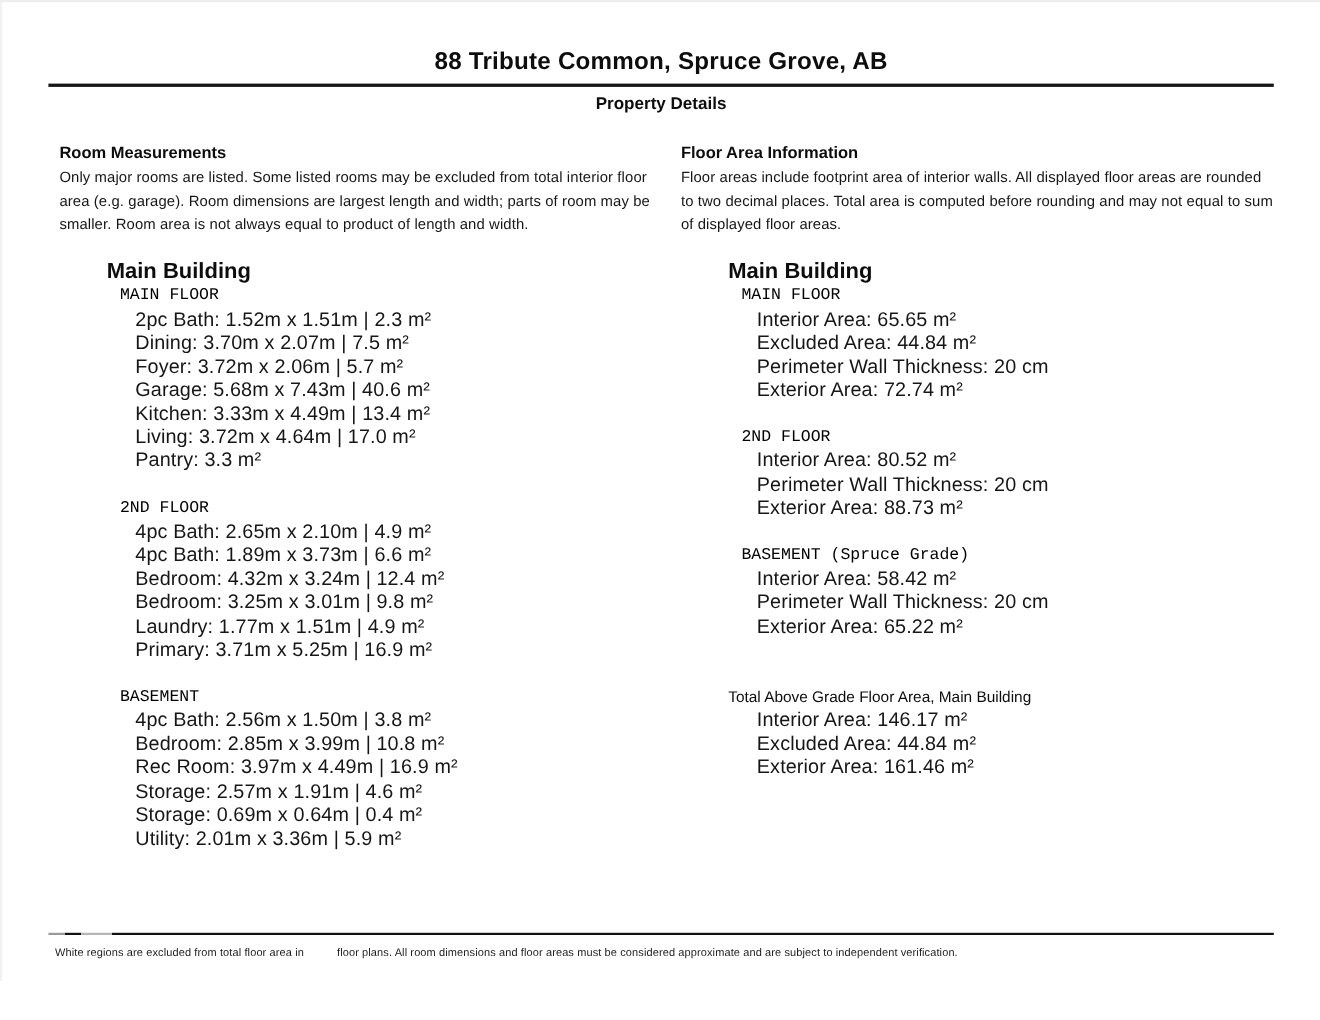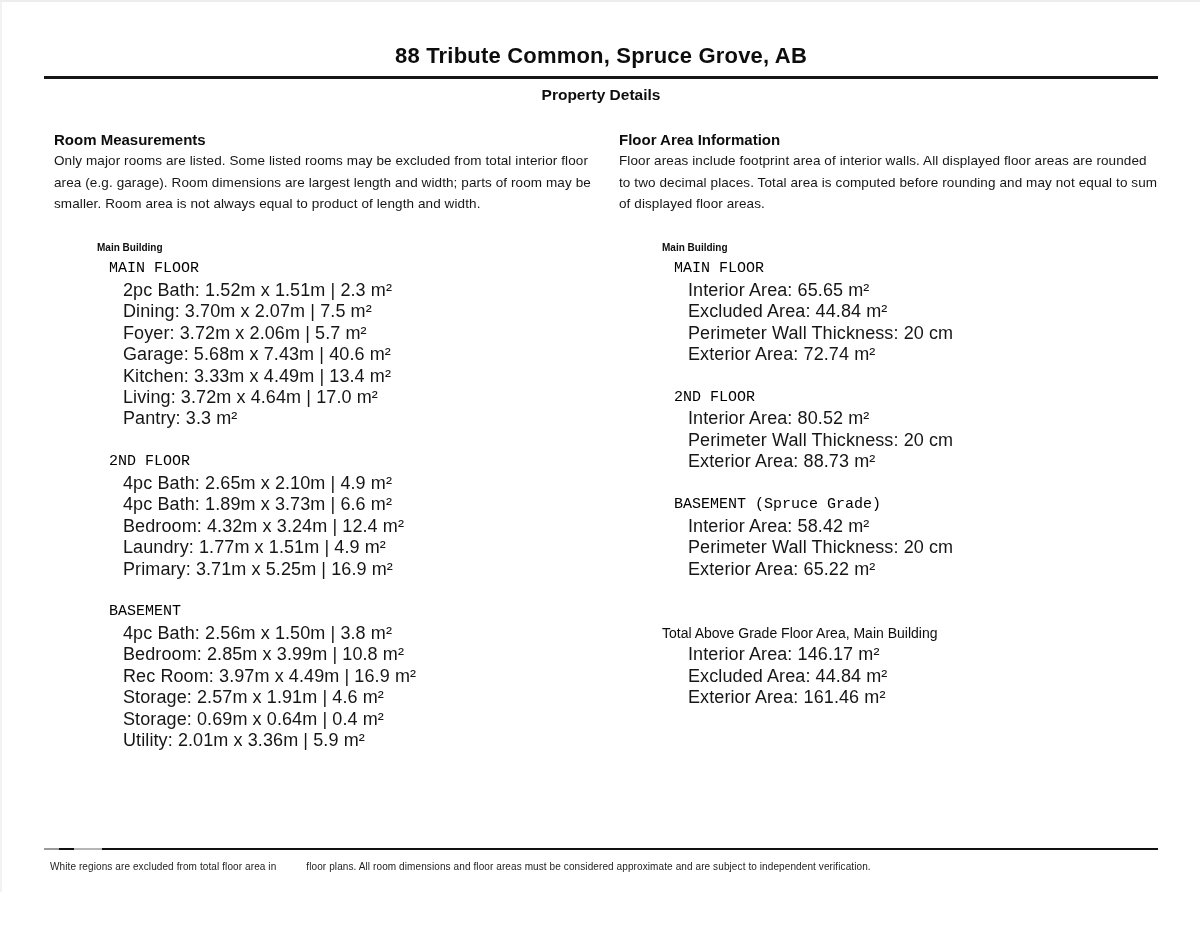--- a/index.html
+++ b/index.html
@@ -64,21 +64,21 @@
     max-width: 570px;
     font-size: 13.5px;
     line-height: 21.45px;
     letter-spacing: 0.1px;
     color: #161616;
   }
   
   .building { margin-top: 22px; }
   .building-name {
     padding-left: 43px;
-    font-size: 10px;
+    font-size: 20px;
     font-weight: bold;
     line-height: 21.45px;
     color: #0d0d0d;
   }
   .floor { margin: 0; }
   .floor:not(:last-child) { margin-bottom: 21.45px; }
   .floor-name {
     padding-left: 55px;
     font-size: 15px;
     line-height: 21.45px;
@@ -157,20 +157,21 @@
               <div class="entry">Garage: 5.68m x 7.43m | 40.6 m²</div>
               <div class="entry">Kitchen: 3.33m x 4.49m | 13.4 m²</div>
               <div class="entry">Living: 3.72m x 4.64m | 17.0 m²</div>
               <div class="entry">Pantry: 3.3 m²</div>
             </div>
             <div class="floor">
               <div class="floor-name">2ND FLOOR</div>
               <div class="entry">4pc Bath: 2.65m x 2.10m | 4.9 m²</div>
               <div class="entry">4pc Bath: 1.89m x 3.73m | 6.6 m²</div>
               <div class="entry">Bedroom: 4.32m x 3.24m | 12.4 m²</div>
+              <div class="entry">Bedroom: 3.25m x 3.01m | 9.8 m²</div>
               <div class="entry">Laundry: 1.77m x 1.51m | 4.9 m²</div>
               <div class="entry">Primary: 3.71m x 5.25m | 16.9 m²</div>
             </div>
             <div class="floor">
               <div class="floor-name">BASEMENT</div>
               <div class="entry">4pc Bath: 2.56m x 1.50m | 3.8 m²</div>
               <div class="entry">Bedroom: 2.85m x 3.99m | 10.8 m²</div>
               <div class="entry">Rec Room: 3.97m x 4.49m | 16.9 m²</div>
               <div class="entry">Storage: 2.57m x 1.91m | 4.6 m²</div>
               <div class="entry">Storage: 0.69m x 0.64m | 0.4 m²</div>

